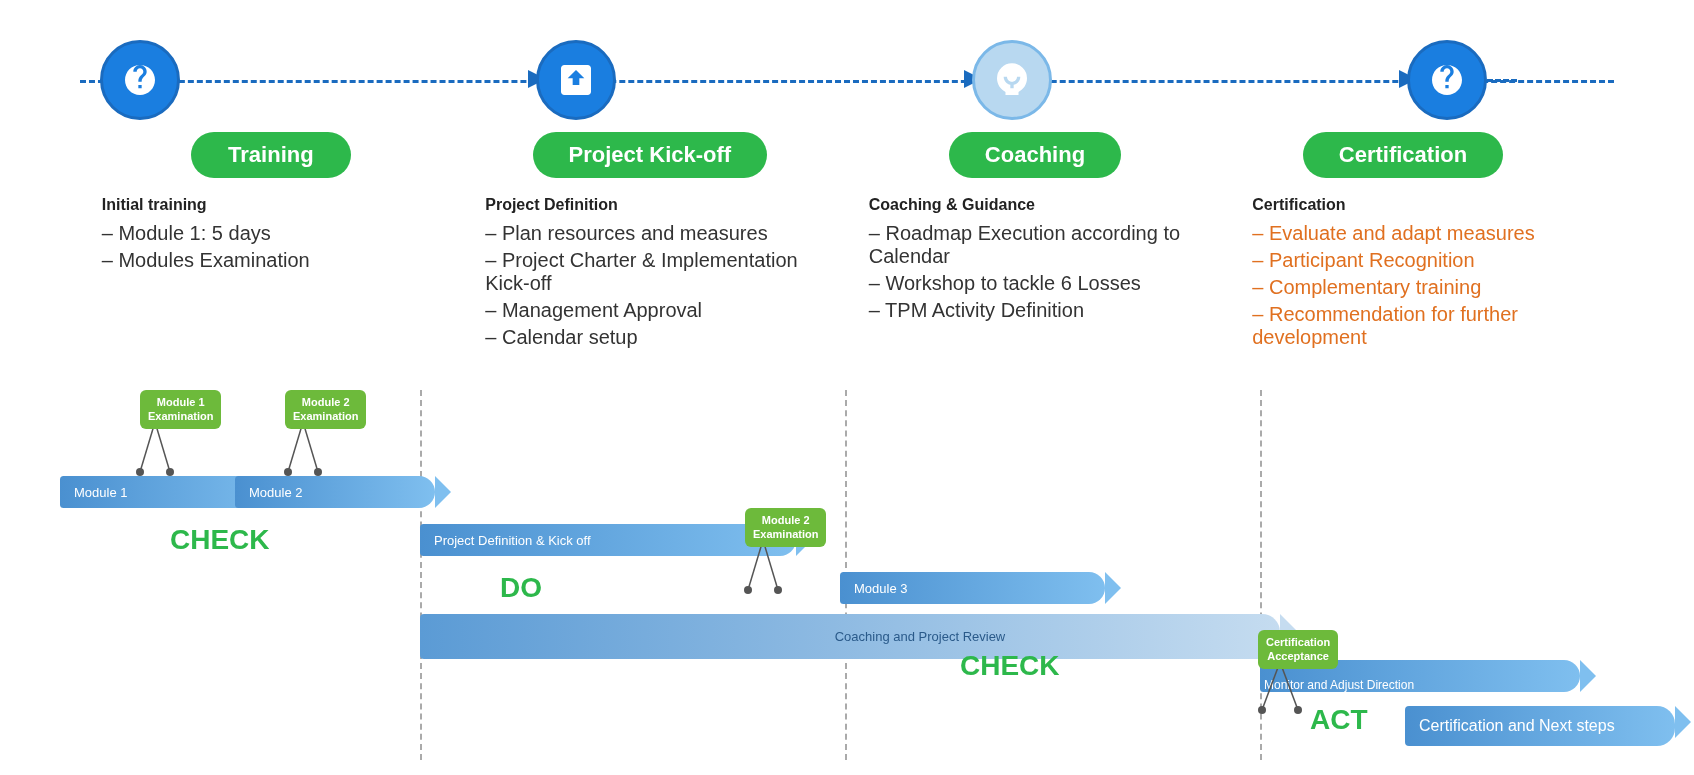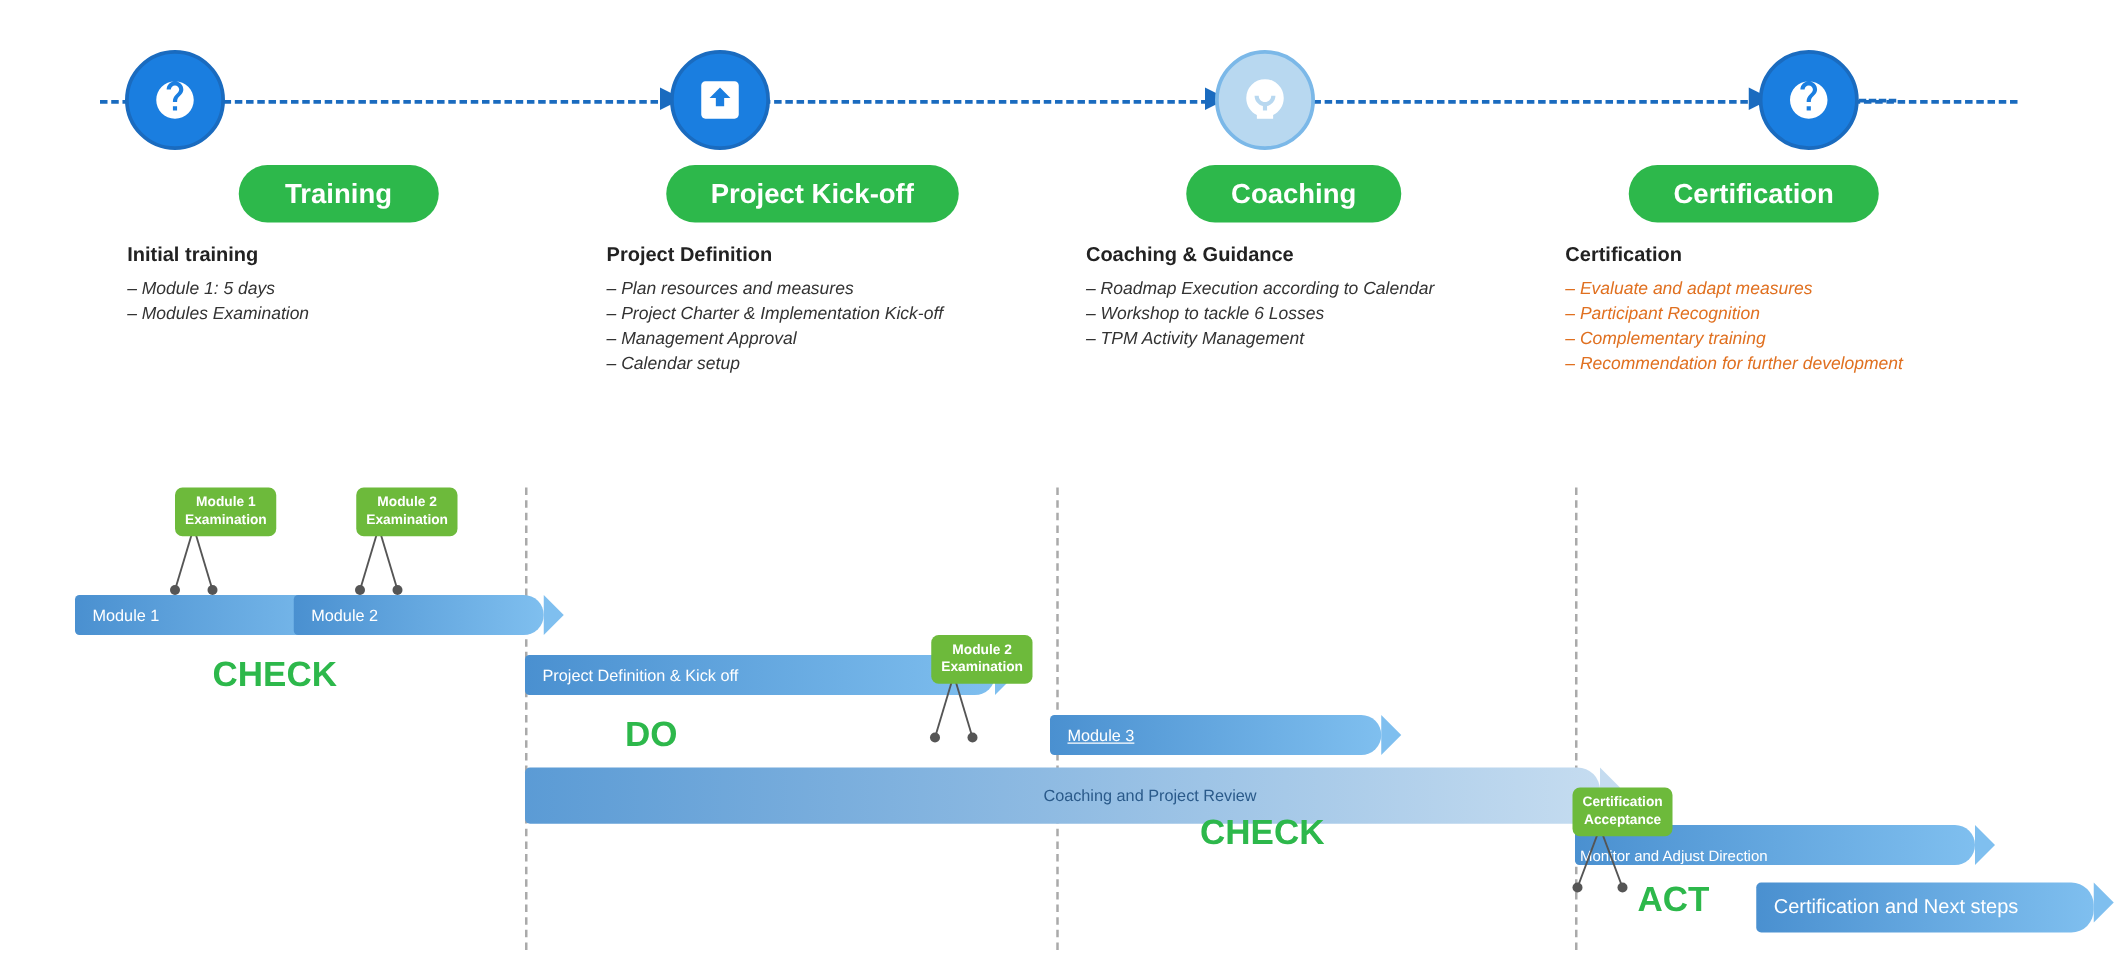--- a/index.html
+++ b/index.html
@@ -98,25 +98,24 @@
       color: #222;
       margin-bottom: 8px;
     }
 
     .content-list {
       list-style: none;
       padding: 0;
     }
 
     .content-list li {
-      font-size: 14px;
+      font-size: 20px;
       color: #333;
       margin-bottom: 4px;
       padding-left: 0;
-      font-style: italic;
     }
 
     .content-list li::before {
       content: '– ';
       color: #333;
     }
 
     .content-list li.orange::before {
       color: #e07020;
     }
@@ -254,21 +253,21 @@
         <li>Management Approval</li>
         <li>Calendar setup</li>
       </ul>
     </div>
 
     <div class="content-col">
       <div class="content-title">Coaching &amp; Guidance</div>
       <ul class="content-list">
         <li>Roadmap Execution according to Calendar</li>
         <li>Workshop to tackle 6 Losses</li>
-        <li>TPM Activity Management</li>
+        <li>TPM Activity Definition</li>
       </ul>
     </div>
 
     <div class="content-col">
       <div class="content-title">Certification</div>
       <ul class="content-list">
         <li class="orange">Evaluate and adapt measures</li>
         <li class="orange">Participant Recognition</li>
         <li class="orange">Complementary training</li>
         <li class="orange">Recommendation for further development</li>
@@ -341,21 +340,21 @@
     <circle cx="10" cy="50" r="4" fill="#555"></circle>
     <circle cx="40" cy="50" r="4" fill="#555"></circle>
   </svg>
 
   <div class="pdca-label" style="left:500px; top:572px;text-align:center;">DO</div>
 
   <div style="position:absolute; left:840px; top:572px; width:265px; height:32px;
               background:linear-gradient(to right, #4a90d0, #7fbfef);
               border-radius:4px 18px 18px 4px;
               display:flex; align-items:center; padding-left:14px;
-              font-size:13px; color:white; font-weight:500; z-index:5;text-decoration:underline;">
+              font-size:13px; color:white; font-weight:500; z-index:5;">
     <span>Module 3</span>
     <div style="position:absolute; right:-16px; top:0; width:0; height:0; border-top:16px solid transparent; border-bottom:16px solid transparent; border-left:16px solid #7fbfef;"></div>
   </div>
 
   <div style="position:absolute; left:420px; top:614px; width:860px; height:45px;
               background:linear-gradient(to right, #5b9bd5, #c5dcf0);
               border-radius:4px 18px 18px 4px;
               display:flex; align-items:center; padding-left:140px;
               font-size:13px; color:#2a5a8a; font-weight:500; z-index:4;justify-content:center;">
     <span>Coaching and Project Review</span>

